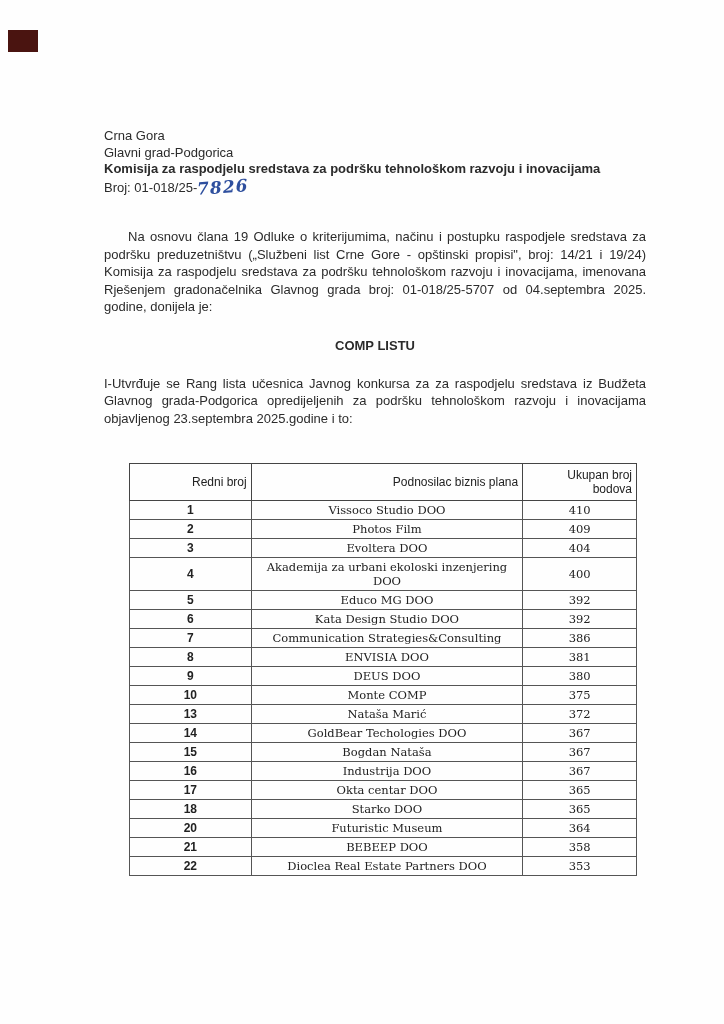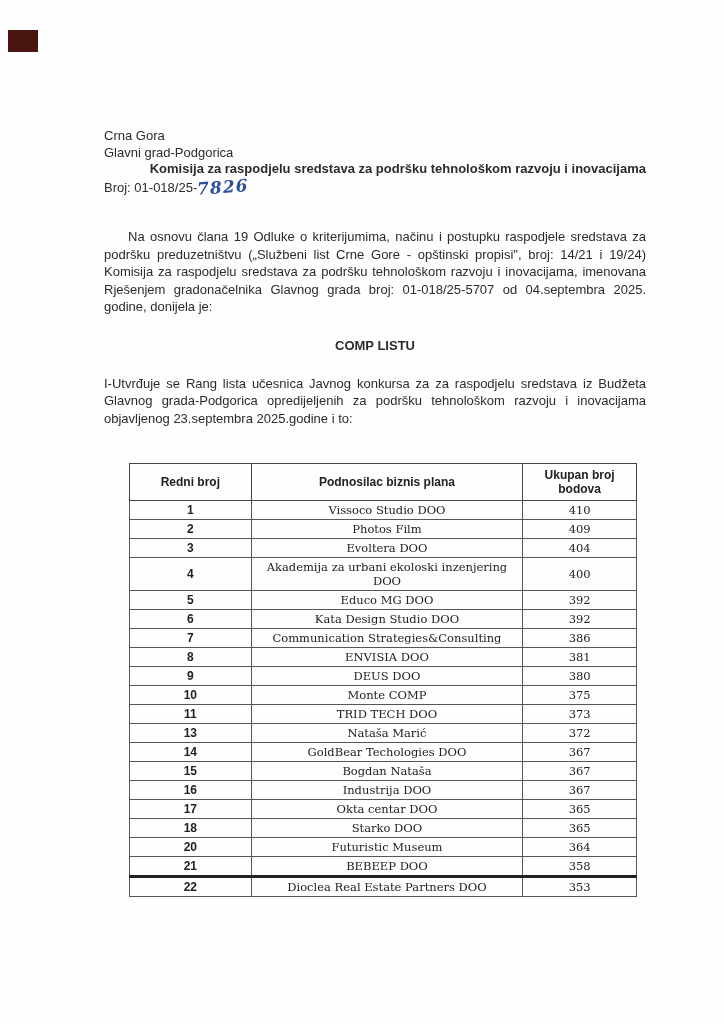--- a/index.html
+++ b/index.html
@@ -25,21 +25,21 @@
   .content {
     position: absolute;
     left: 104px;
     top: 128px;
     width: 542px;
   }
   .hdr-line {
     font-size: 13px;
     line-height: 16.5px;
   }
-  .hdr-line.bold { font-weight: bold; text-align: right; }
+  .hdr-line.bold { font-weight: bold; }
   .handwritten {
     display: inline-block;
     font-family: "DejaVu Serif", serif;
     font-style: italic;
     font-weight: bold;
     color: #2e4f9e;
     font-size: 17px;
     transform: rotate(-4deg) translateY(1px);
     letter-spacing: 1px;
   }
@@ -68,24 +68,24 @@
     width: 508px;
   }
   table.rank-table {
     border-collapse: collapse;
     width: 100%;
     font-size: 12px;
   }
   table.rank-table th {
     border: 1px solid #444;
     font-family: "Liberation Sans", sans-serif;
-    font-weight: bold;
+    font-weight: normal;
     font-size: 12px;
     padding: 4px 4px;
-    text-align: center;
+    text-align: right;
     vertical-align: middle;
     color: #222;
   }
   table.rank-table td {
     border: 1px solid #555;
     font-family: "DejaVu Serif", serif;
     font-size: 11.5px;
     padding: 2px 4px;
     height: 19px;
     text-align: center;
@@ -185,25 +185,20 @@
               <td class="rank">9</td>
               <td class="name">DEUS DOO</td>
               <td class="points">380</td>
             </tr>
             <tr>
               <td class="rank">10</td>
               <td class="name">Monte COMP</td>
               <td class="points">375</td>
             </tr>
             <tr>
-              <td class="rank">11</td>
-              <td class="name">TRID TECH DOO</td>
-              <td class="points">373</td>
-            </tr>
-            <tr>
               <td class="rank">13</td>
               <td class="name">Nataša Marić</td>
               <td class="points">372</td>
             </tr>
             <tr>
               <td class="rank">14</td>
               <td class="name">GoldBear Techologies DOO</td>
               <td class="points">367</td>
             </tr>
             <tr>

